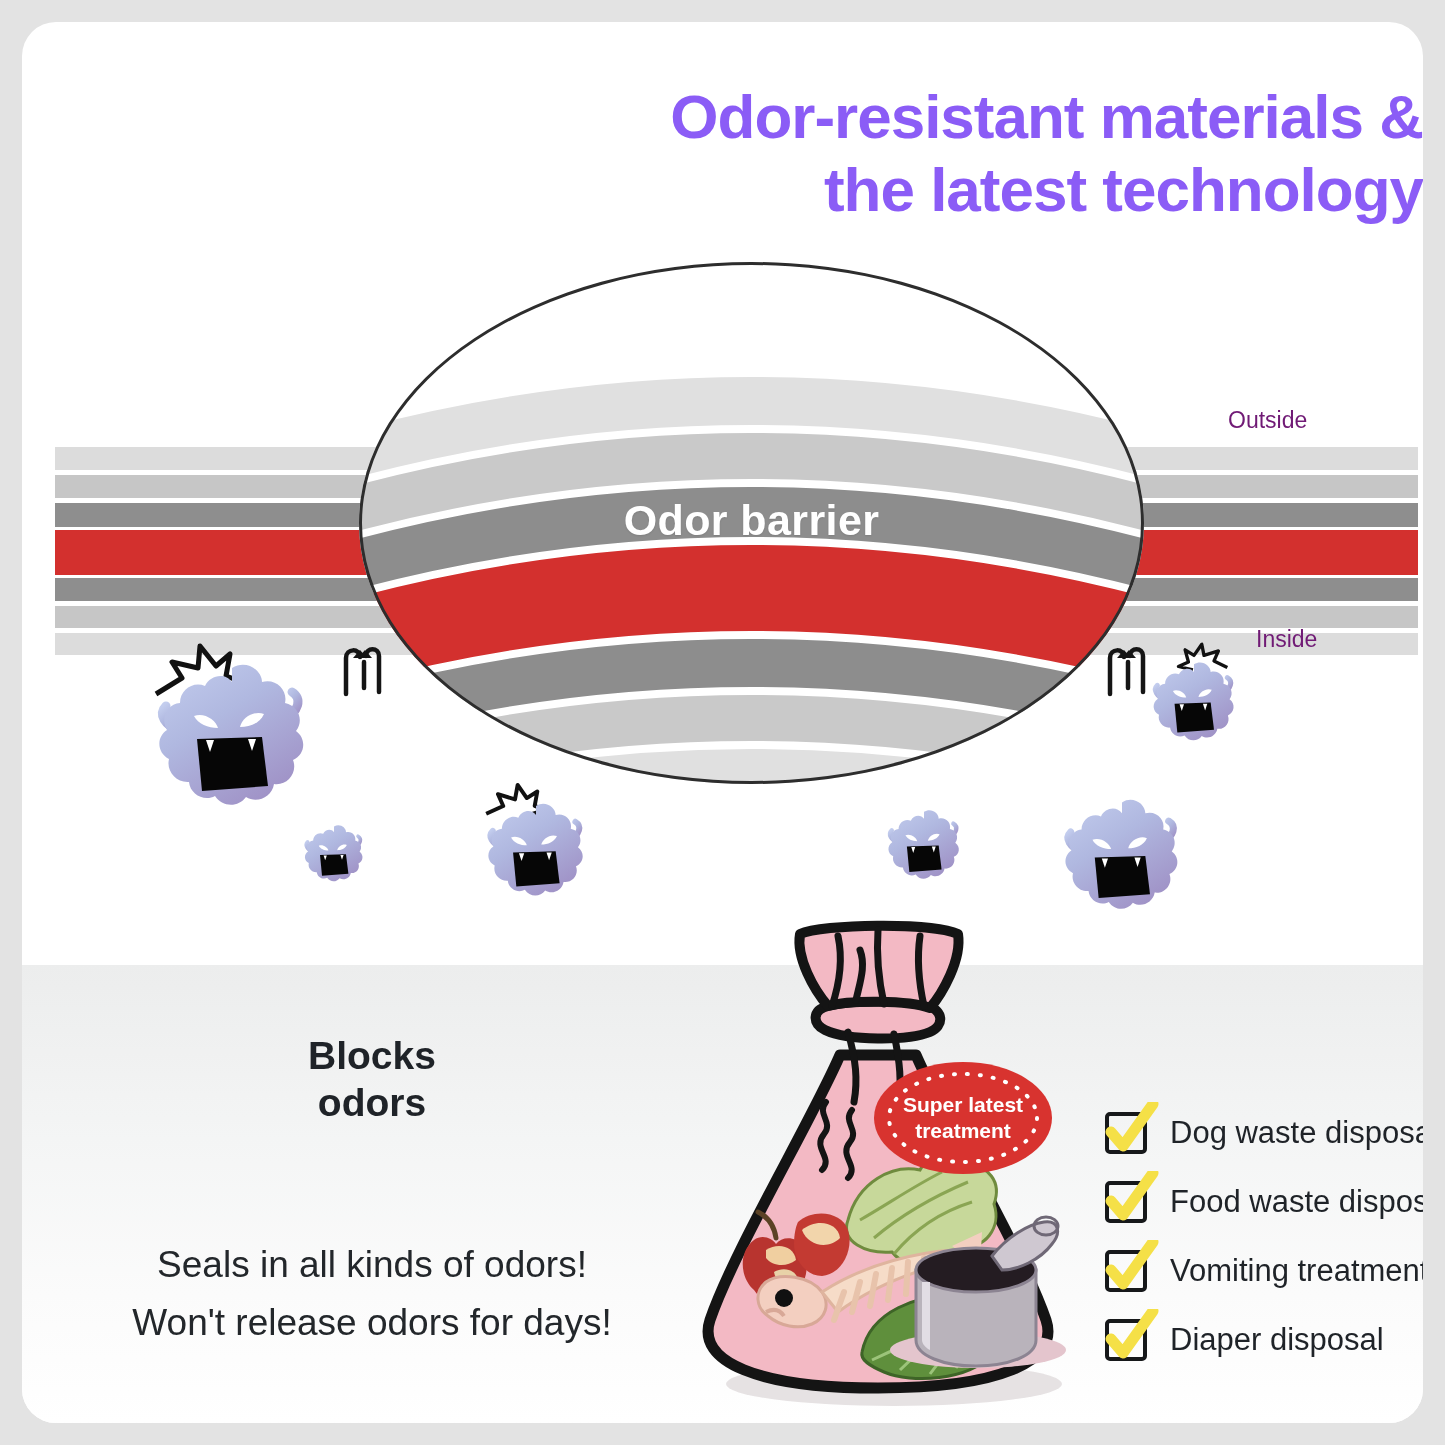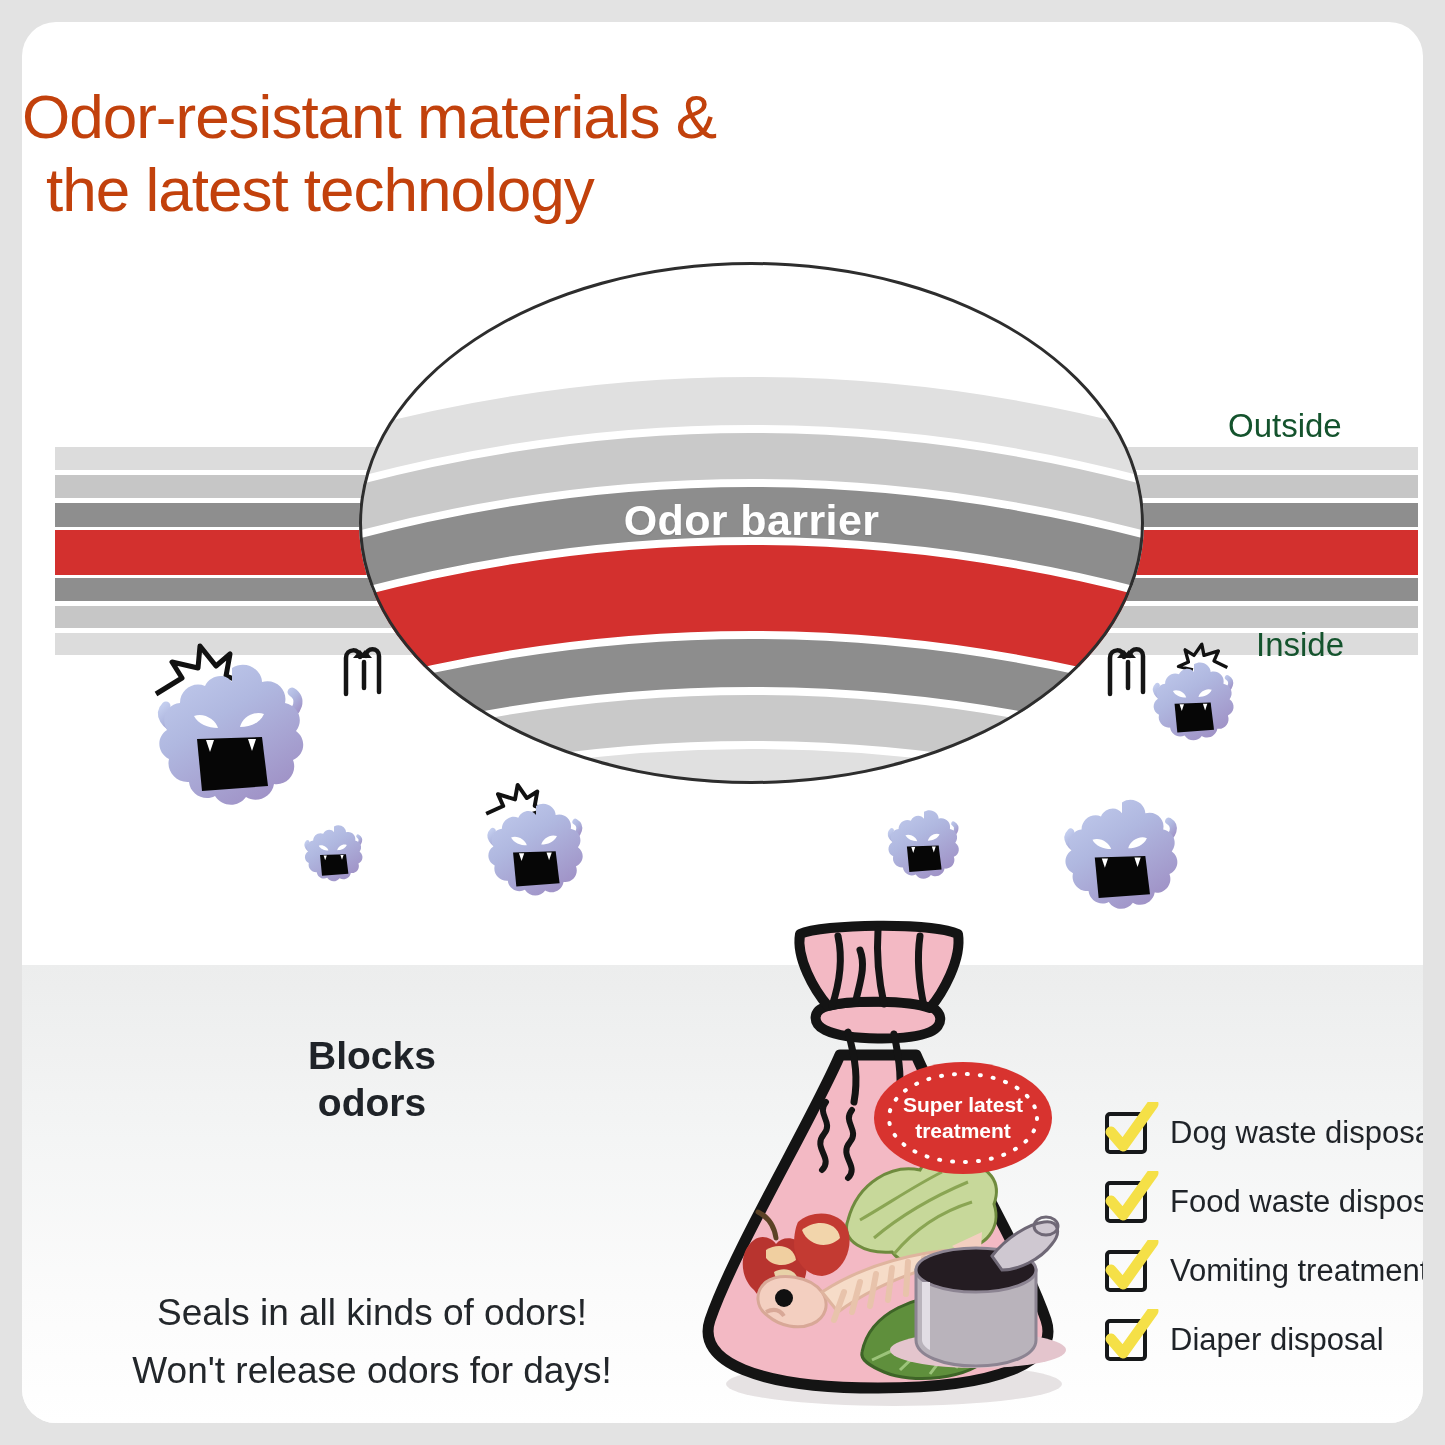--- a/index.html
+++ b/index.html
@@ -11,35 +11,35 @@
   }
   .card{
     position:absolute;left:22px;top:22px;
     width:1401px;height:1401px;
     background:#ffffff;border-radius:34px;overflow:hidden;
   }
 
   
   .title{
     position:absolute;left:0;top:58px;width:100%;
-    text-align:left;
-    font-size:62px;font-weight:normal;line-height:1.18;
-    color:#c2410c;letter-spacing:-1px;
+    text-align:right;
+    font-size:62px;font-weight:bold;line-height:1.18;
+    color:#8b5cf6;letter-spacing:-1px;
   }
   .title .l2{display:block;padding-left:24px;}
 
   
   .band{
     position:absolute;left:33px;top:425px;width:1363px;height:175px;
   }
   .band .stripe{position:absolute;left:0;width:100%;}
 
   
   .side-label{
-    position:absolute;font-size:33px;color:#14532d;
+    position:absolute;font-size:23px;color:#701a75;
     font-family:"Liberation Sans", sans-serif;
   }
   #outside-label{left:1206px;top:385px;}
   #inside-label{left:1234px;top:604px;}
 
   
   .magnifier{
     position:absolute;left:337px;top:240px;width:785px;height:522px;
   }
   .mag-border{
@@ -76,21 +76,21 @@
     background:linear-gradient(180deg,#eceded 0%,#f4f5f5 38%,#fbfbfb 72%,#ffffff 100%);
   }
 
   .blocks-head{
     position:absolute;left:60px;top:1010px;width:580px;
     text-align:center;color:#1f2328;
     font-size:39px;font-weight:bold;line-height:1.21;
   }
   .sub{
     position:absolute;left:48px;width:604px;text-align:center;
-    color:#23272b;font-size:37px;margin-top:48px;
+    color:#23272b;font-size:37px;
   }
   #sub1{top:1222px;}
   #sub2{top:1280px;}
 
   
   .checklist{position:absolute;left:1083px;top:1076px;}
   .check-row{display:flex;align-items:center;height:69px;}
   .check-box{
     position:relative;width:42px;height:42px;
     border:4px solid #16181a;border-radius:5px;

